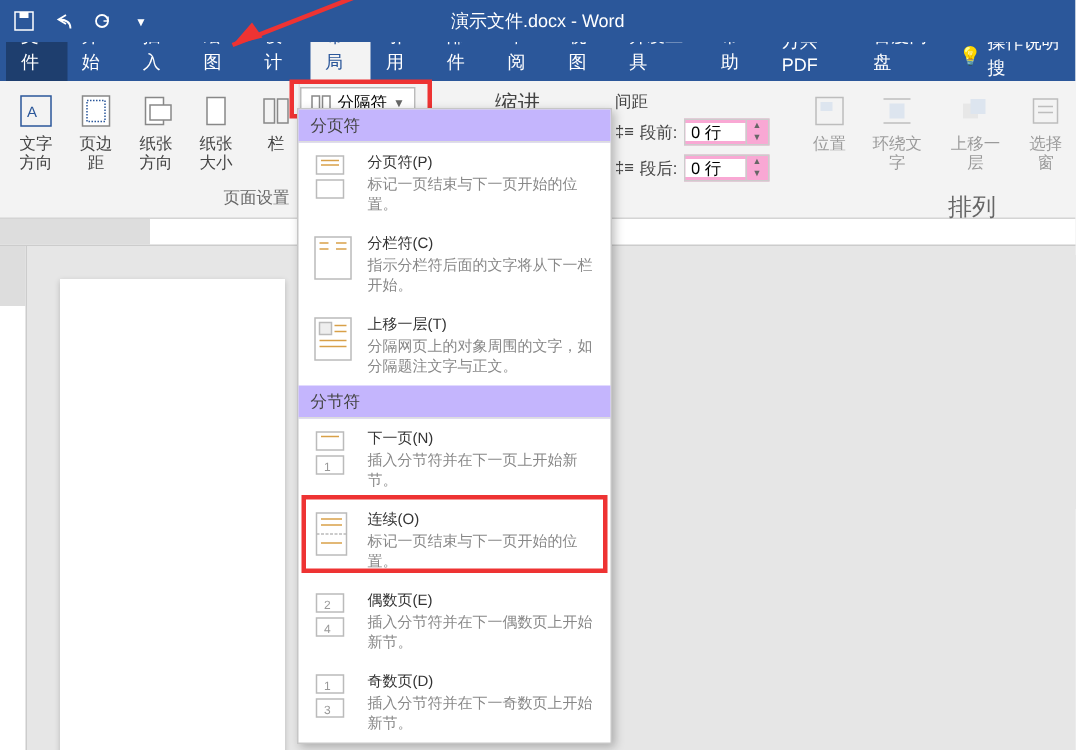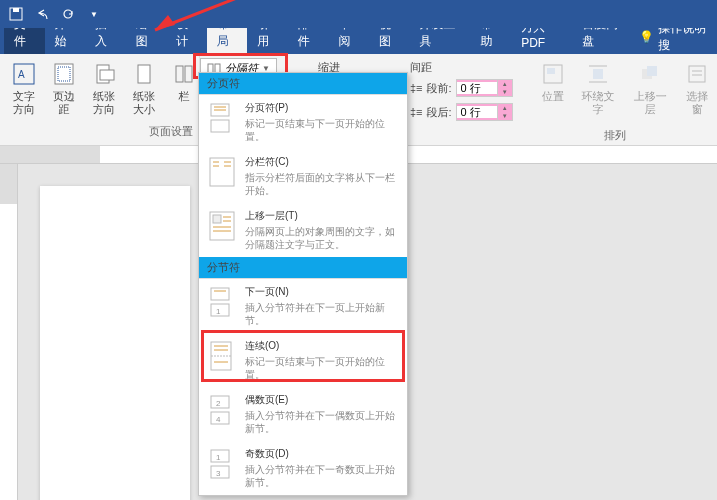--- a/index.html
+++ b/index.html
@@ -22,35 +22,35 @@
 .group-label { text-align: right; font-size: 11px; color: #666; padding: 2px 0; }
 .big-btn { display: flex; flex-direction: column; align-items: center; gap: 2px; padding: 2px 4px; cursor: pointer; }
 .big-btn .icon { width: 28px; height: 28px; display: flex; align-items: center; justify-content: center; }
 .big-btn .lbl { font-size: 11px; color: #444; text-align: center; line-height: 1.2; }
 .small-row { display: flex; align-items: center; gap: 4px; font-size: 11px; color: #444; padding: 2px 0; }
 .spin-box { display: flex; align-items: center; border: 1px solid #ccc; background: #f9a8d4; height: 18px; }
 .spin-box input { width: 40px; border: none; font-size: 11px; padding: 0 4px; outline: none; }
 .spin-arrows { display: flex; flex-direction: column; border-left: 1px solid #ccc; }
 .spin-arrows span { width: 14px; height: 8px; font-size: 6px; line-height: 8px; text-align: center; cursor: pointer; color: #666; }
 
-.breaks-btn-wrap { position: relative; font-style: italic; }
+.breaks-btn-wrap { position: relative; }
 .breaks-btn { display: flex; align-items: center; gap: 4px; padding: 2px 6px; border: 1px solid #bbb; background: #fff; cursor: pointer; font-size: 11px; }
 .red-box-1 { position: absolute; border: 3px solid #e33; pointer-events: none; }
 
 .red-arrow { position: absolute; top: -15px; left: 130px; pointer-events: none; z-index: 50; }
 
 .doc-area { position: absolute; top: 146px; left: 0; right: 0; bottom: 0; background: #e6e6e6; }
 .ruler-h { height: 18px; background: #fff; border-bottom: 1px solid #ccc; position: relative; }
 .ruler-h .shade { position: absolute; left: 0; width: 100px; height: 100%; background: #ddd; }
 .ruler-v { position: absolute; left: 0; top: 18px; bottom: 0; width: 18px; background: #fff; border-right: 1px solid #ccc; }
 .ruler-v .shade { position: absolute; top: 0; height: 40px; width: 100%; background: #ddd; }
 .page-bg { position: absolute; left: 40px; top: 40px; width: 150px; height: 400px; background: #fff; box-shadow: 0 1px 4px rgba(0,0,0,0.2); }
 
 .dropdown { position: absolute; left: 198px; top: 72px; width: 210px; background: #fff; border: 1px solid #c6c6c6; box-shadow: 2px 2px 6px rgba(0,0,0,0.25); z-index: 100; }
-.dd-section-header { background: #0ea5e9; padding: 3px 8px; font-size: 11px; color: #444; border-bottom: 1px solid #ddd; }
+.dd-section-header { background: #c4b5fd; padding: 3px 8px; font-size: 11px; color: #444; border-bottom: 1px solid #ddd; }
 .dd-item { display: flex; padding: 6px 8px; gap: 8px; cursor: pointer; }
 .dd-item.highlighted { position: relative; }
 .dd-item .dd-icon { width: 30px; height: 34px; flex-shrink: 0; display: flex; align-items: center; justify-content: center; }
 .dd-item .dd-text { flex: 1; }
 .dd-item .dd-title { font-size: 10px; color: #333; margin-bottom: 2px; }
 .dd-item .dd-desc { font-size: 10px; color: #888; line-height: 1.3; }
 .red-box-2 { position: absolute; border: 3px solid #e33; pointer-events: none; z-index: 200; }
 
 svg { display: block; }
 </style>
@@ -71,20 +71,21 @@
         </svg>
       </span>
     <span class="qat-icon">
         <svg width="14" height="14" viewBox="0 0 14 14">
           <circle cx="7" cy="7" r="4" fill="none" stroke="#fff" stroke-width="1.2"></circle>
           <path d="M11 4 L11 7 L8 7" fill="none" stroke="#fff"></path>
         </svg>
       </span>
     <span class="qat-icon" style="font-size:8px">▼</span>
   </div>
+  <div class="title-text">演示文件.docx - Word</div>
 </div>
 
 <svg class="red-arrow" width="140" height="50">
   <line x1="135" y1="2" x2="25" y2="45" stroke="#e33" stroke-width="3"></line>
   <polygon points="25,45 38,30 45,40" fill="#e33"></polygon>
 </svg>
 
 <div class="menubar">
   <div class="tab file">文件</div>
   <div class="tab">开始</div>
@@ -165,21 +166,21 @@
             <rect x="1" y="1" width="5" height="10" fill="none" stroke="#888"></rect>
             <rect x="8" y="1" width="5" height="10" fill="none" stroke="#888"></rect>
           </svg>
         </span>
       <span>分隔符</span>
       <span style="font-size:8px;color:#666">▼</span>
     </div>
   </div>
   <div class="red-box-1" style="left:193px; top:-1px; width:95px; height:26px;"></div>
 
-  <div style="position:absolute; left:318px; top:6px; font-size:11px; color:#444">缩进</div>
+  <div style="position:absolute; left:330px; top:6px; font-size:15px; color:#444">缩进</div>
 
   <div style="position:absolute; left:410px; top:6px; display:flex; flex-direction:column; gap:2px;">
     <div style="font-size:11px; color:#444">间距</div>
     <div class="small-row">
       <span>‡≡</span>
       <span>段前:</span>
       <div class="spin-box">
         <input value="0 行" style="">
         <div class="spin-arrows">
             <span>▲</span>
@@ -234,21 +235,21 @@
       <span class="icon">
           <svg width="22" height="22">
             <rect x="3" y="3" width="16" height="16" fill="none" stroke="#888"></rect>
             <line x1="6" y1="8" x2="16" y2="8" stroke="#888"></line>
             <line x1="6" y1="12" x2="16" y2="12" stroke="#888"></line>
           </svg>
         </span>
       <span class="lbl">选择窗</span>
     </div>
   </div>
-  <div style="position:absolute; left:604px; top:74px; font-size:11px; color:#666">排列</div>
+  <div style="position:absolute; left:632px; top:74px; font-size:16px; color:#666">排列</div>
 </div>
 
 <div class="doc-area">
   <div class="ruler-h">
       <div class="shade"></div>
     </div>
   <div class="ruler-v">
       <div class="shade"></div>
     </div>
   <div class="page-bg"></div>

